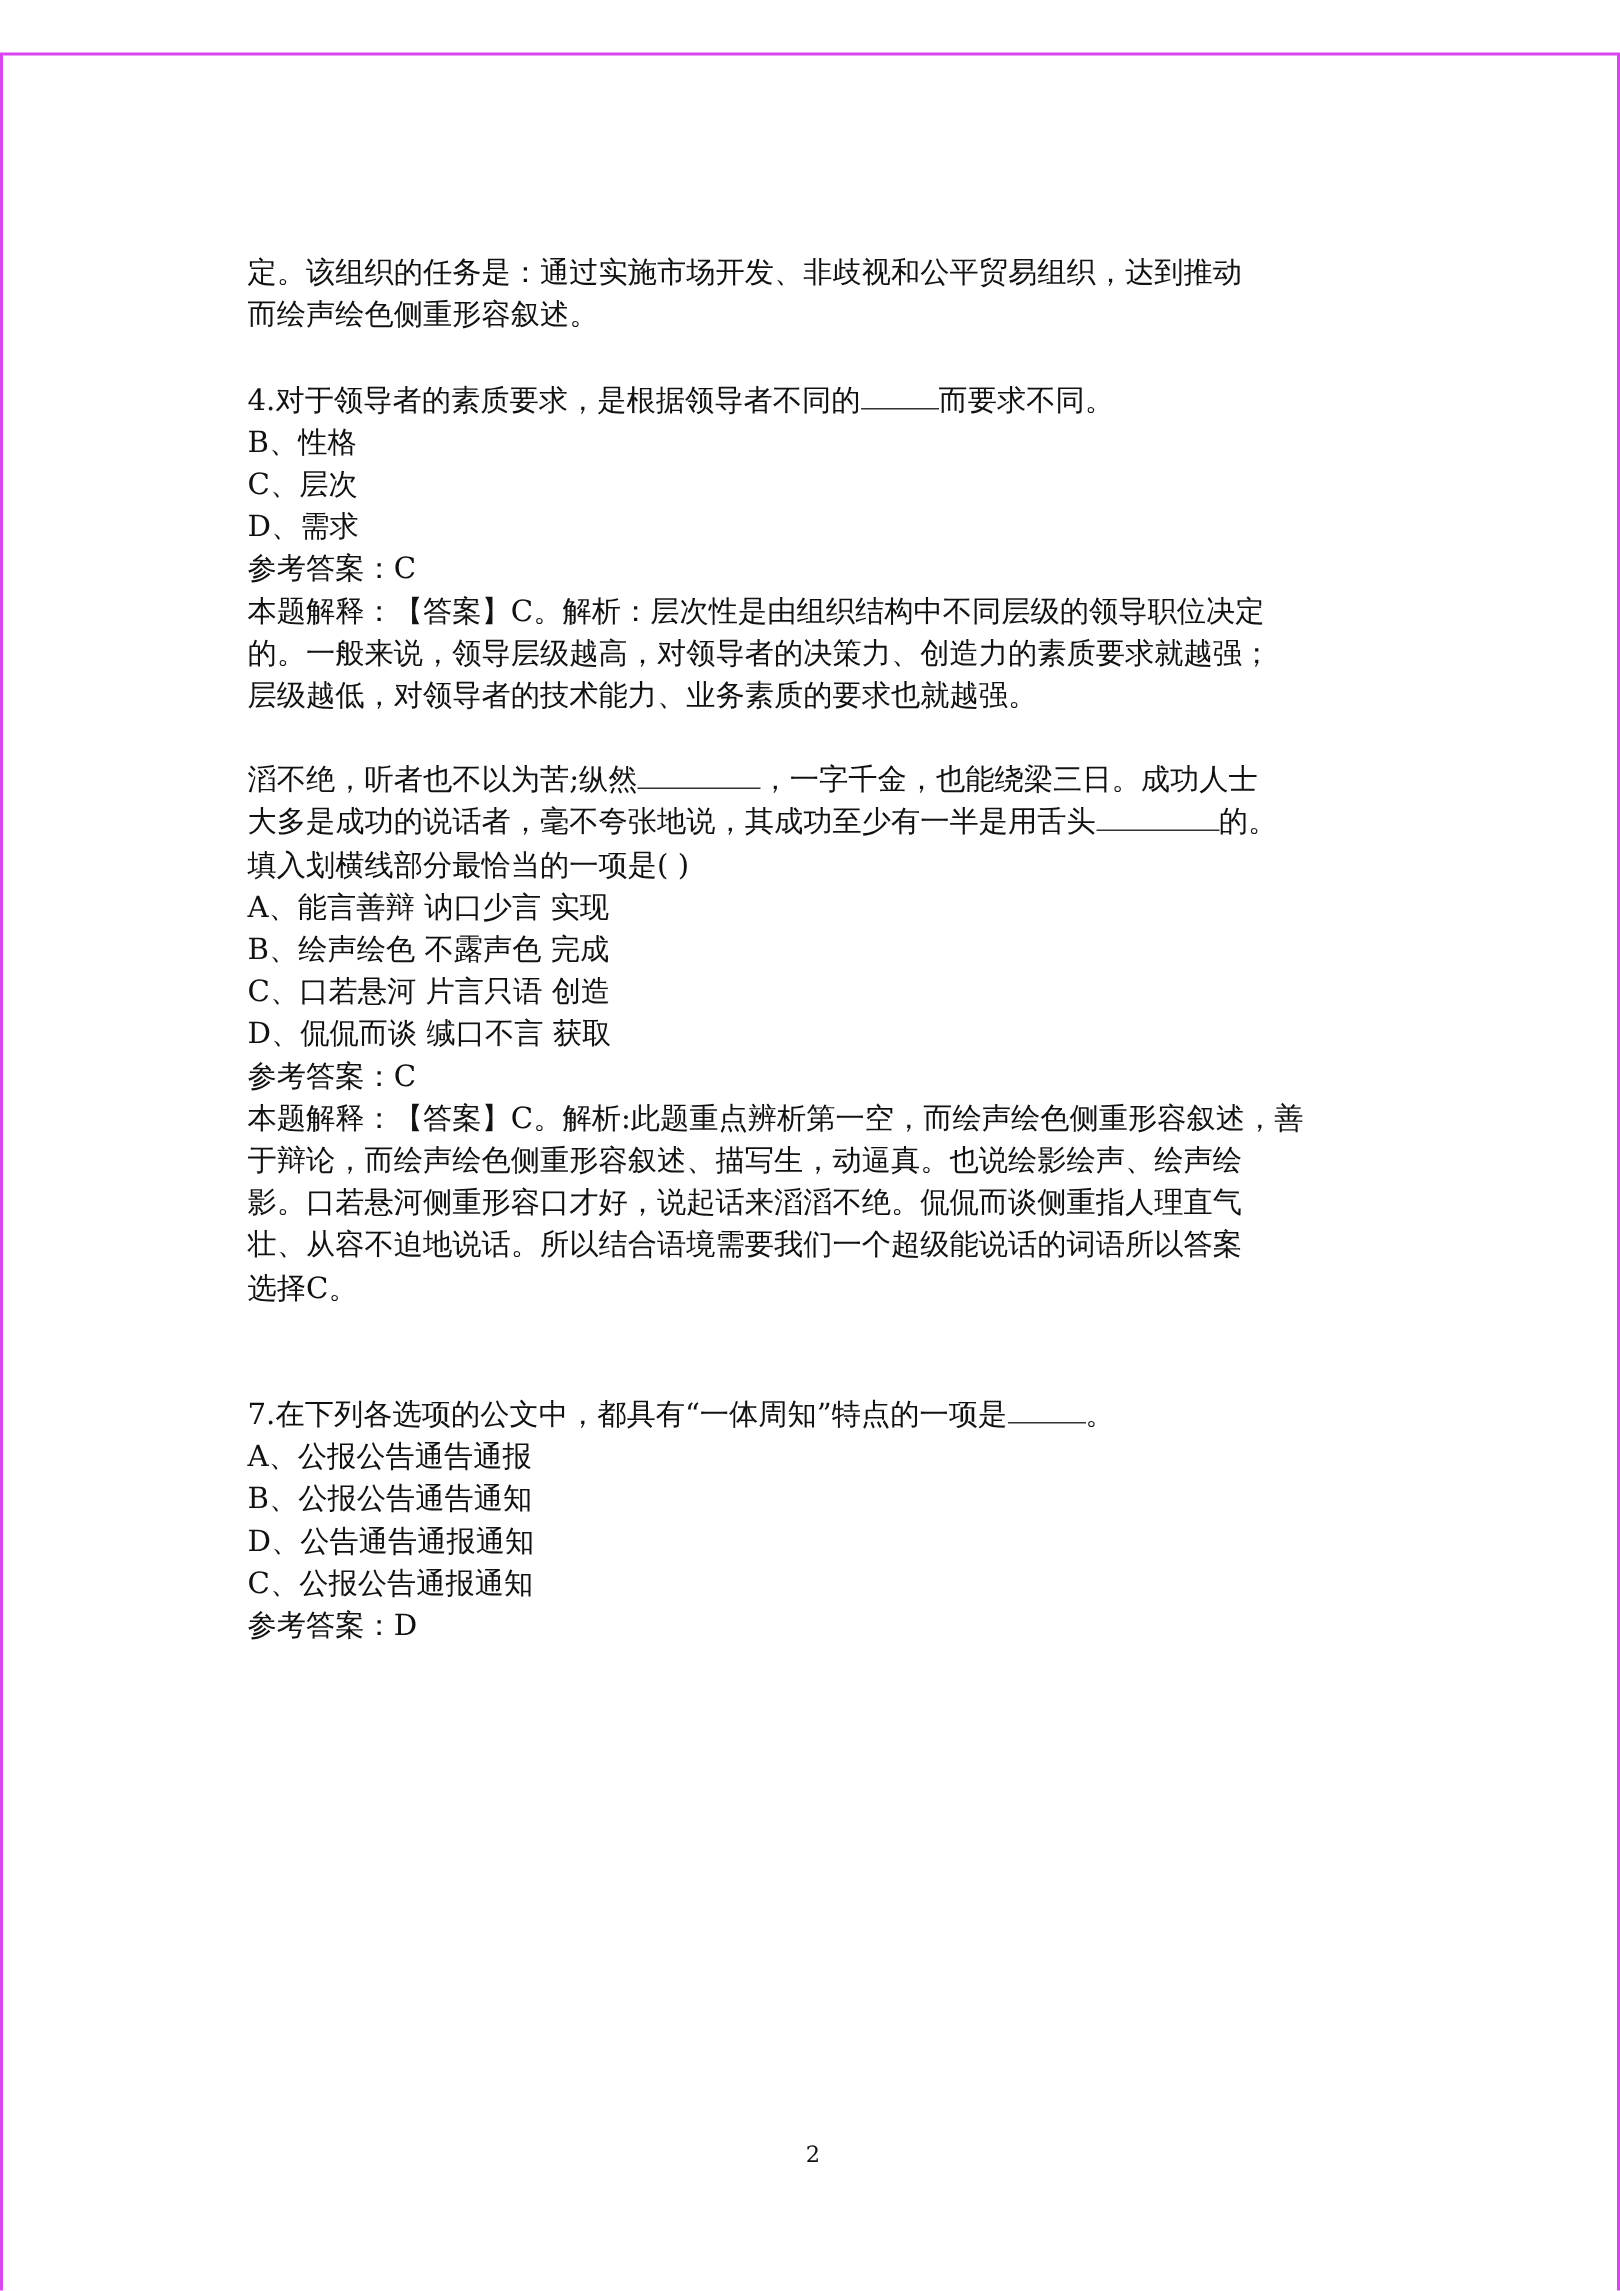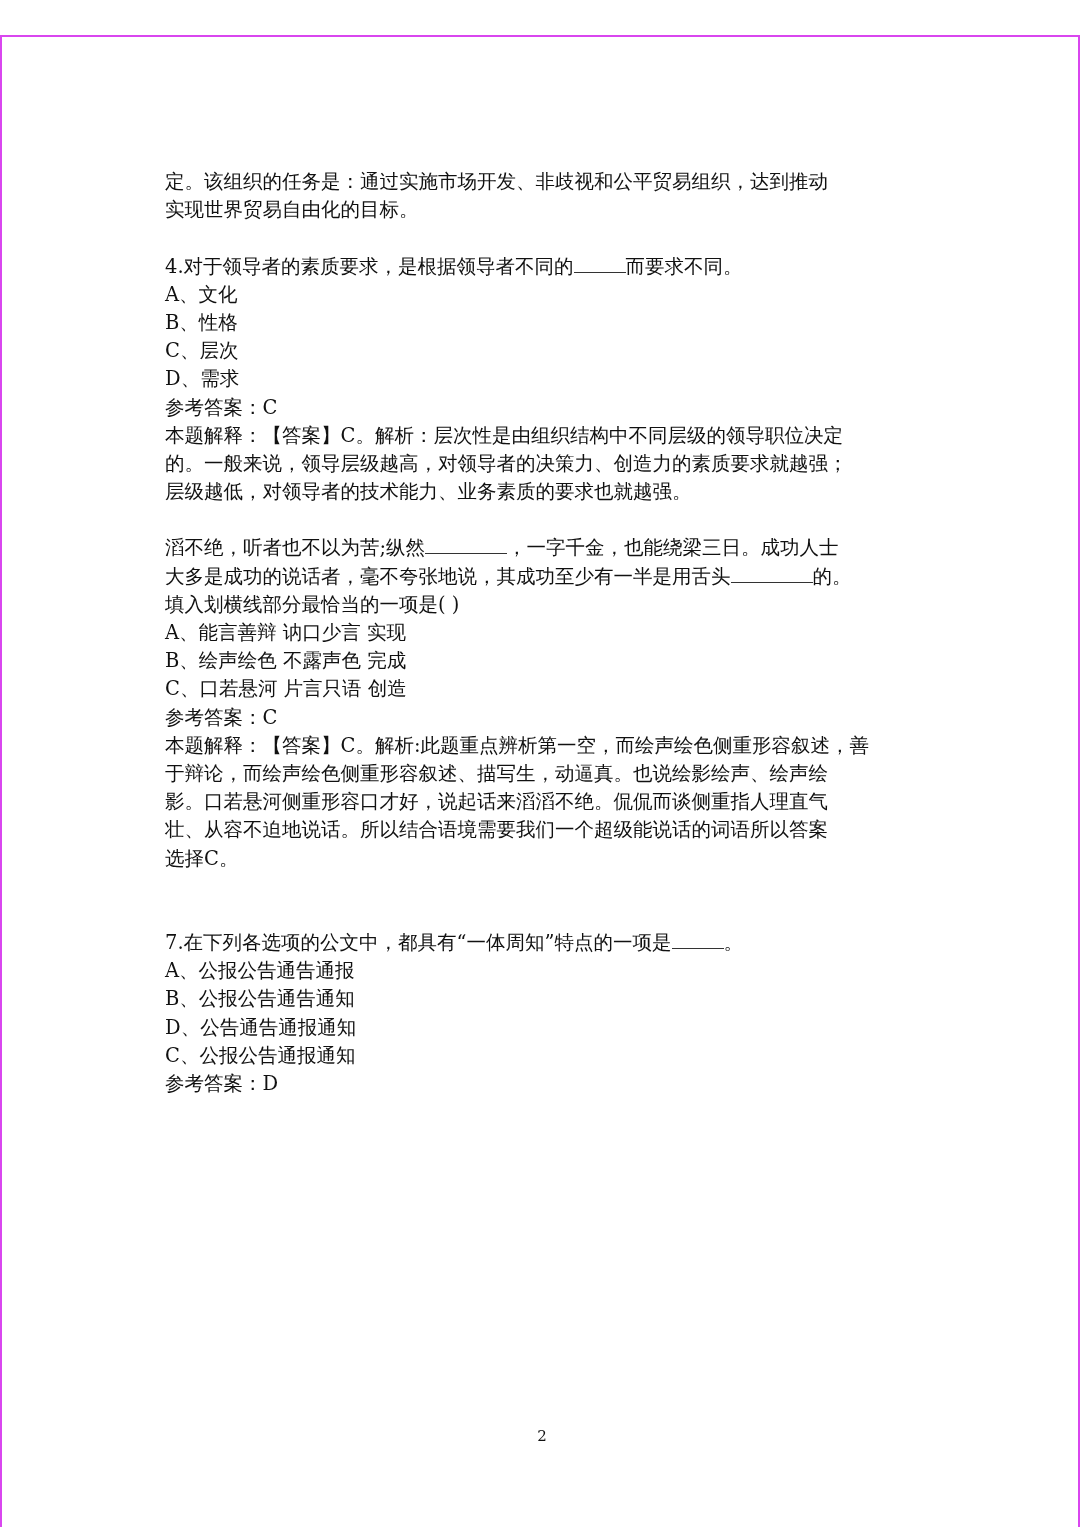--- a/index.html
+++ b/index.html
@@ -23,43 +23,43 @@
     font-family:"DejaVu Serif","Liberation Serif",serif; font-size:15px; color:#111;
   }
 </style>
 </head>
 <body>
 
 <div class="page">
   <div class="content">
 
     <span class="line">定。该组织的任务是：通过实施市场开发、非歧视和公平贸易组织，达到推动</span>
-    <span class="line">实现世界贸易自由化的目标。</span>
+    <span class="line">而绘声绘色侧重形容叙述。</span>
     <div class="gap"></div>
 
     <div>
       <span class="line"><span>4.对于领导者的素质要求，是根据领导者不同的</span><span class="blank b5"></span><span>而要求不同。</span></span>
-      <span class="line">A、文化</span>
       <span class="line">B、性格</span>
       <span class="line">C、层次</span>
       <span class="line">D、需求</span>
       <span class="line">参考答案：C</span>
       <span class="line">本题解释：【答案】C。解析：层次性是由组织结构中不同层级的领导职位决定</span>
       <span class="line">的。一般来说，领导层级越高，对领导者的决策力、创造力的素质要求就越强；</span>
       <span class="line">层级越低，对领导者的技术能力、业务素质的要求也就越强。</span>
     </div>
     <div class="gap"></div>
 
     <div>
       <span class="line"><span>滔不绝，听者也不以为苦;纵然</span><span class="blank b8"></span><span>，一字千金，也能绕梁三日。成功人士</span></span>
       <span class="line"><span>大多是成功的说话者，毫不夸张地说，其成功至少有一半是用舌头</span><span class="blank b8"></span><span>的。</span></span>
       <span class="line">填入划横线部分最恰当的一项是( )</span>
       <span class="line">A、能言善辩 讷口少言 实现</span>
       <span class="line">B、绘声绘色 不露声色 完成</span>
       <span class="line">C、口若悬河 片言只语 创造</span>
+      <span class="line">D、侃侃而谈 缄口不言 获取</span>
       <span class="line">参考答案：C</span>
       <span class="line">本题解释：【答案】C。解析:此题重点辨析第一空，而绘声绘色侧重形容叙述，善</span>
       <span class="line">于辩论，而绘声绘色侧重形容叙述、描写生，动逼真。也说绘影绘声、绘声绘</span>
       <span class="line">影。口若悬河侧重形容口才好，说起话来滔滔不绝。侃侃而谈侧重指人理直气</span>
       <span class="line">壮、从容不迫地说话。所以结合语境需要我们一个超级能说话的词语所以答案</span>
       <span class="line">选择C。</span>
     </div>
     <div class="gap"></div>
 
     <div class="gap"></div>

